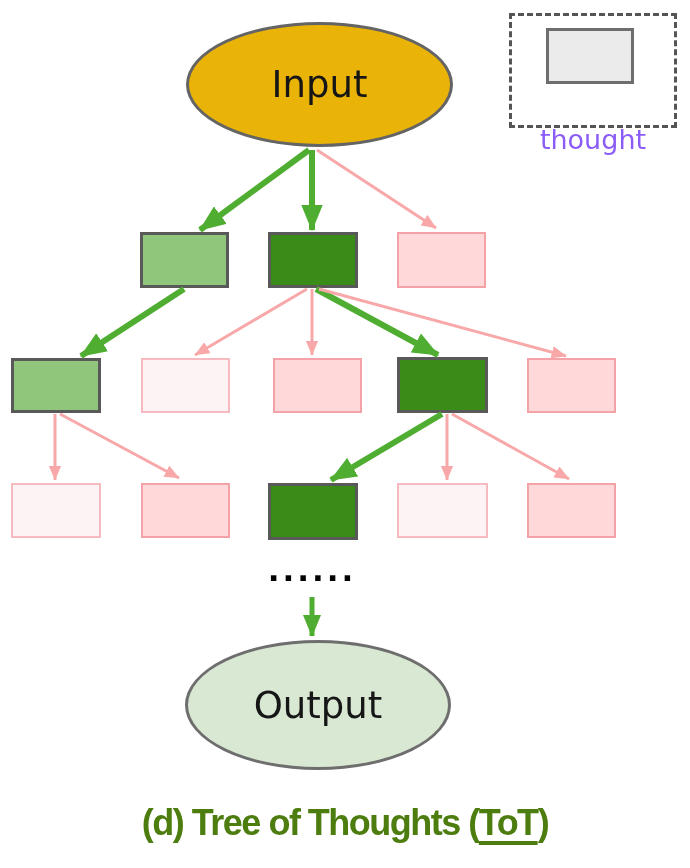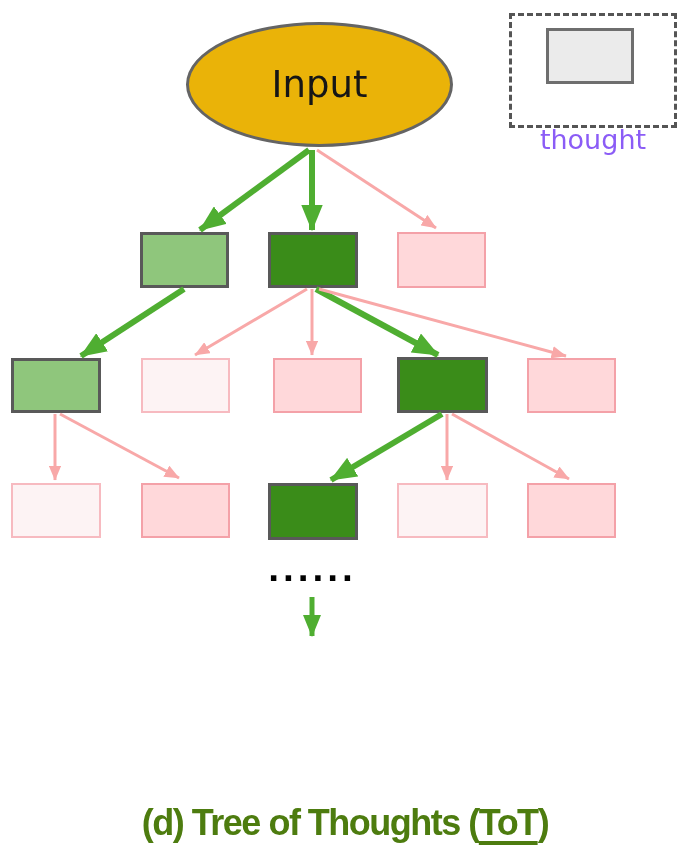--- a/index.html
+++ b/index.html
@@ -80,18 +80,21 @@
     <span class="ellipse-label">Input</span>
   </div>
 
   <div class="legend">
     <div class="legend-swatch"></div>
     <div class="legend-label">thought</div>
   </div>
 
   <div class="dots">......</div>
 
+  <div class="ellipse output-ellipse">
+    <span class="ellipse-label">Output</span>
+  </div>
 
   <div class="caption">
     <span>(d) Tree of Thoughts (</span><span class="u">ToT</span><span>)</span>
   </div>
 
 </div>
 
 </body></html>

